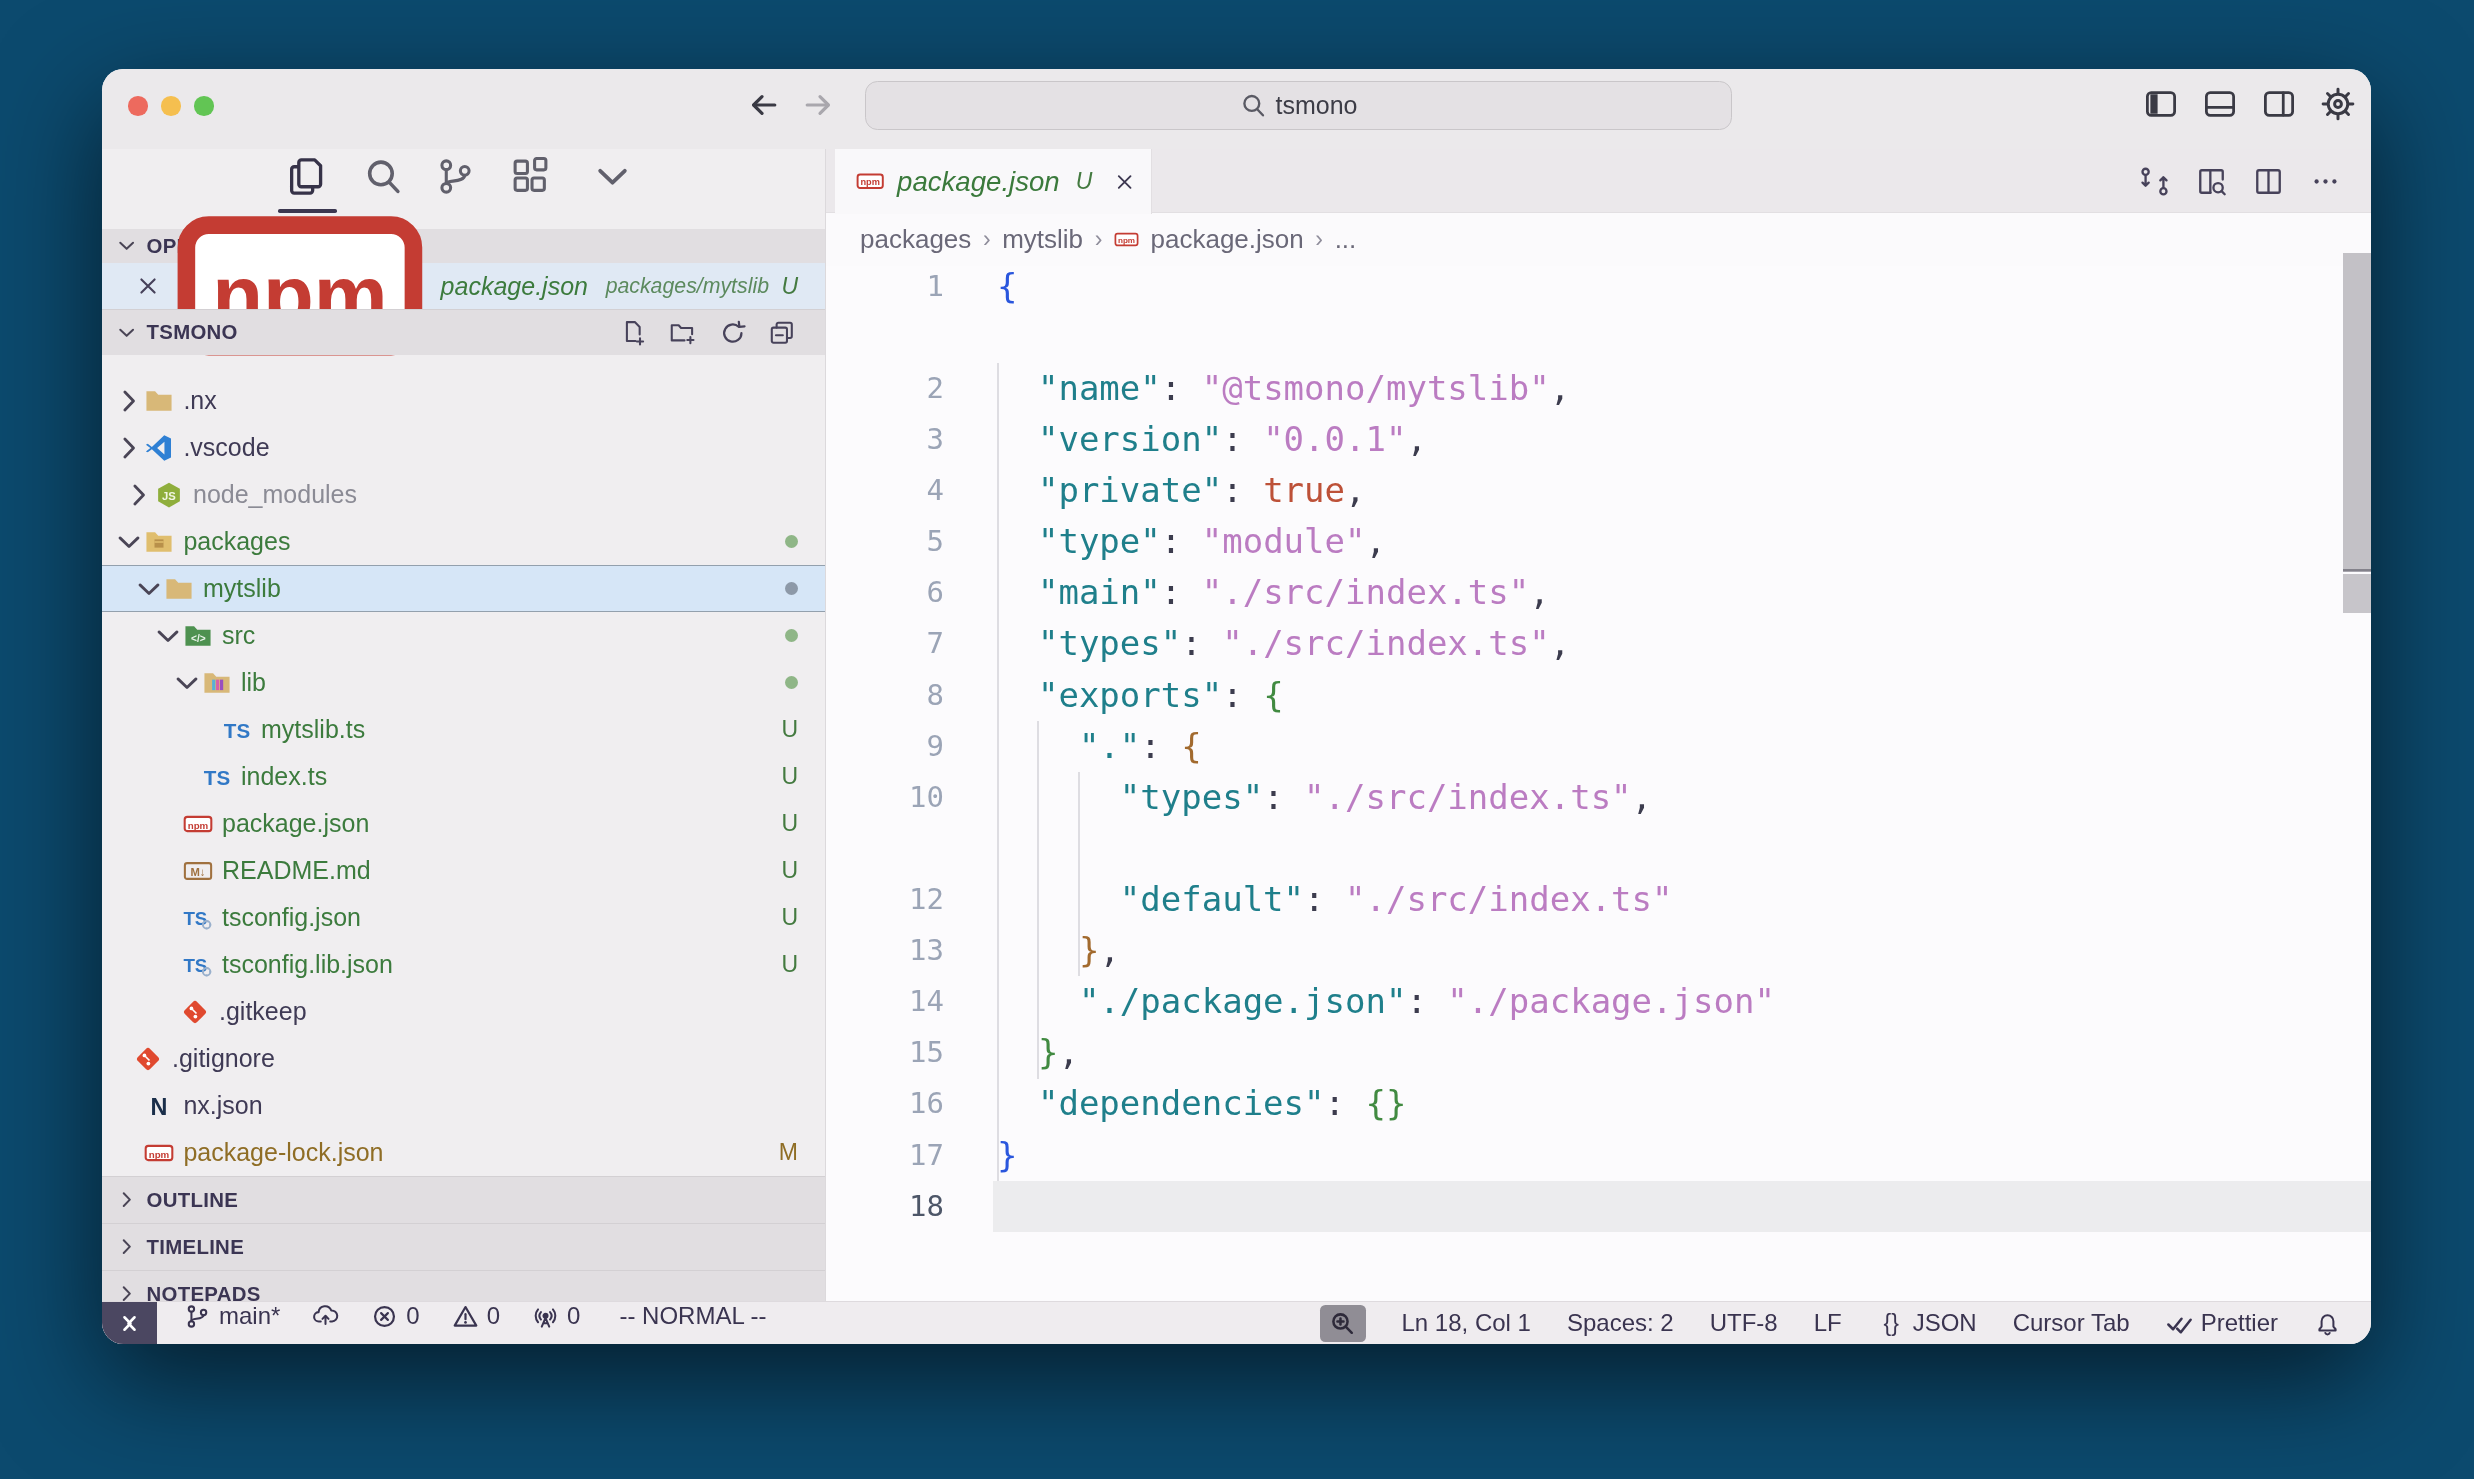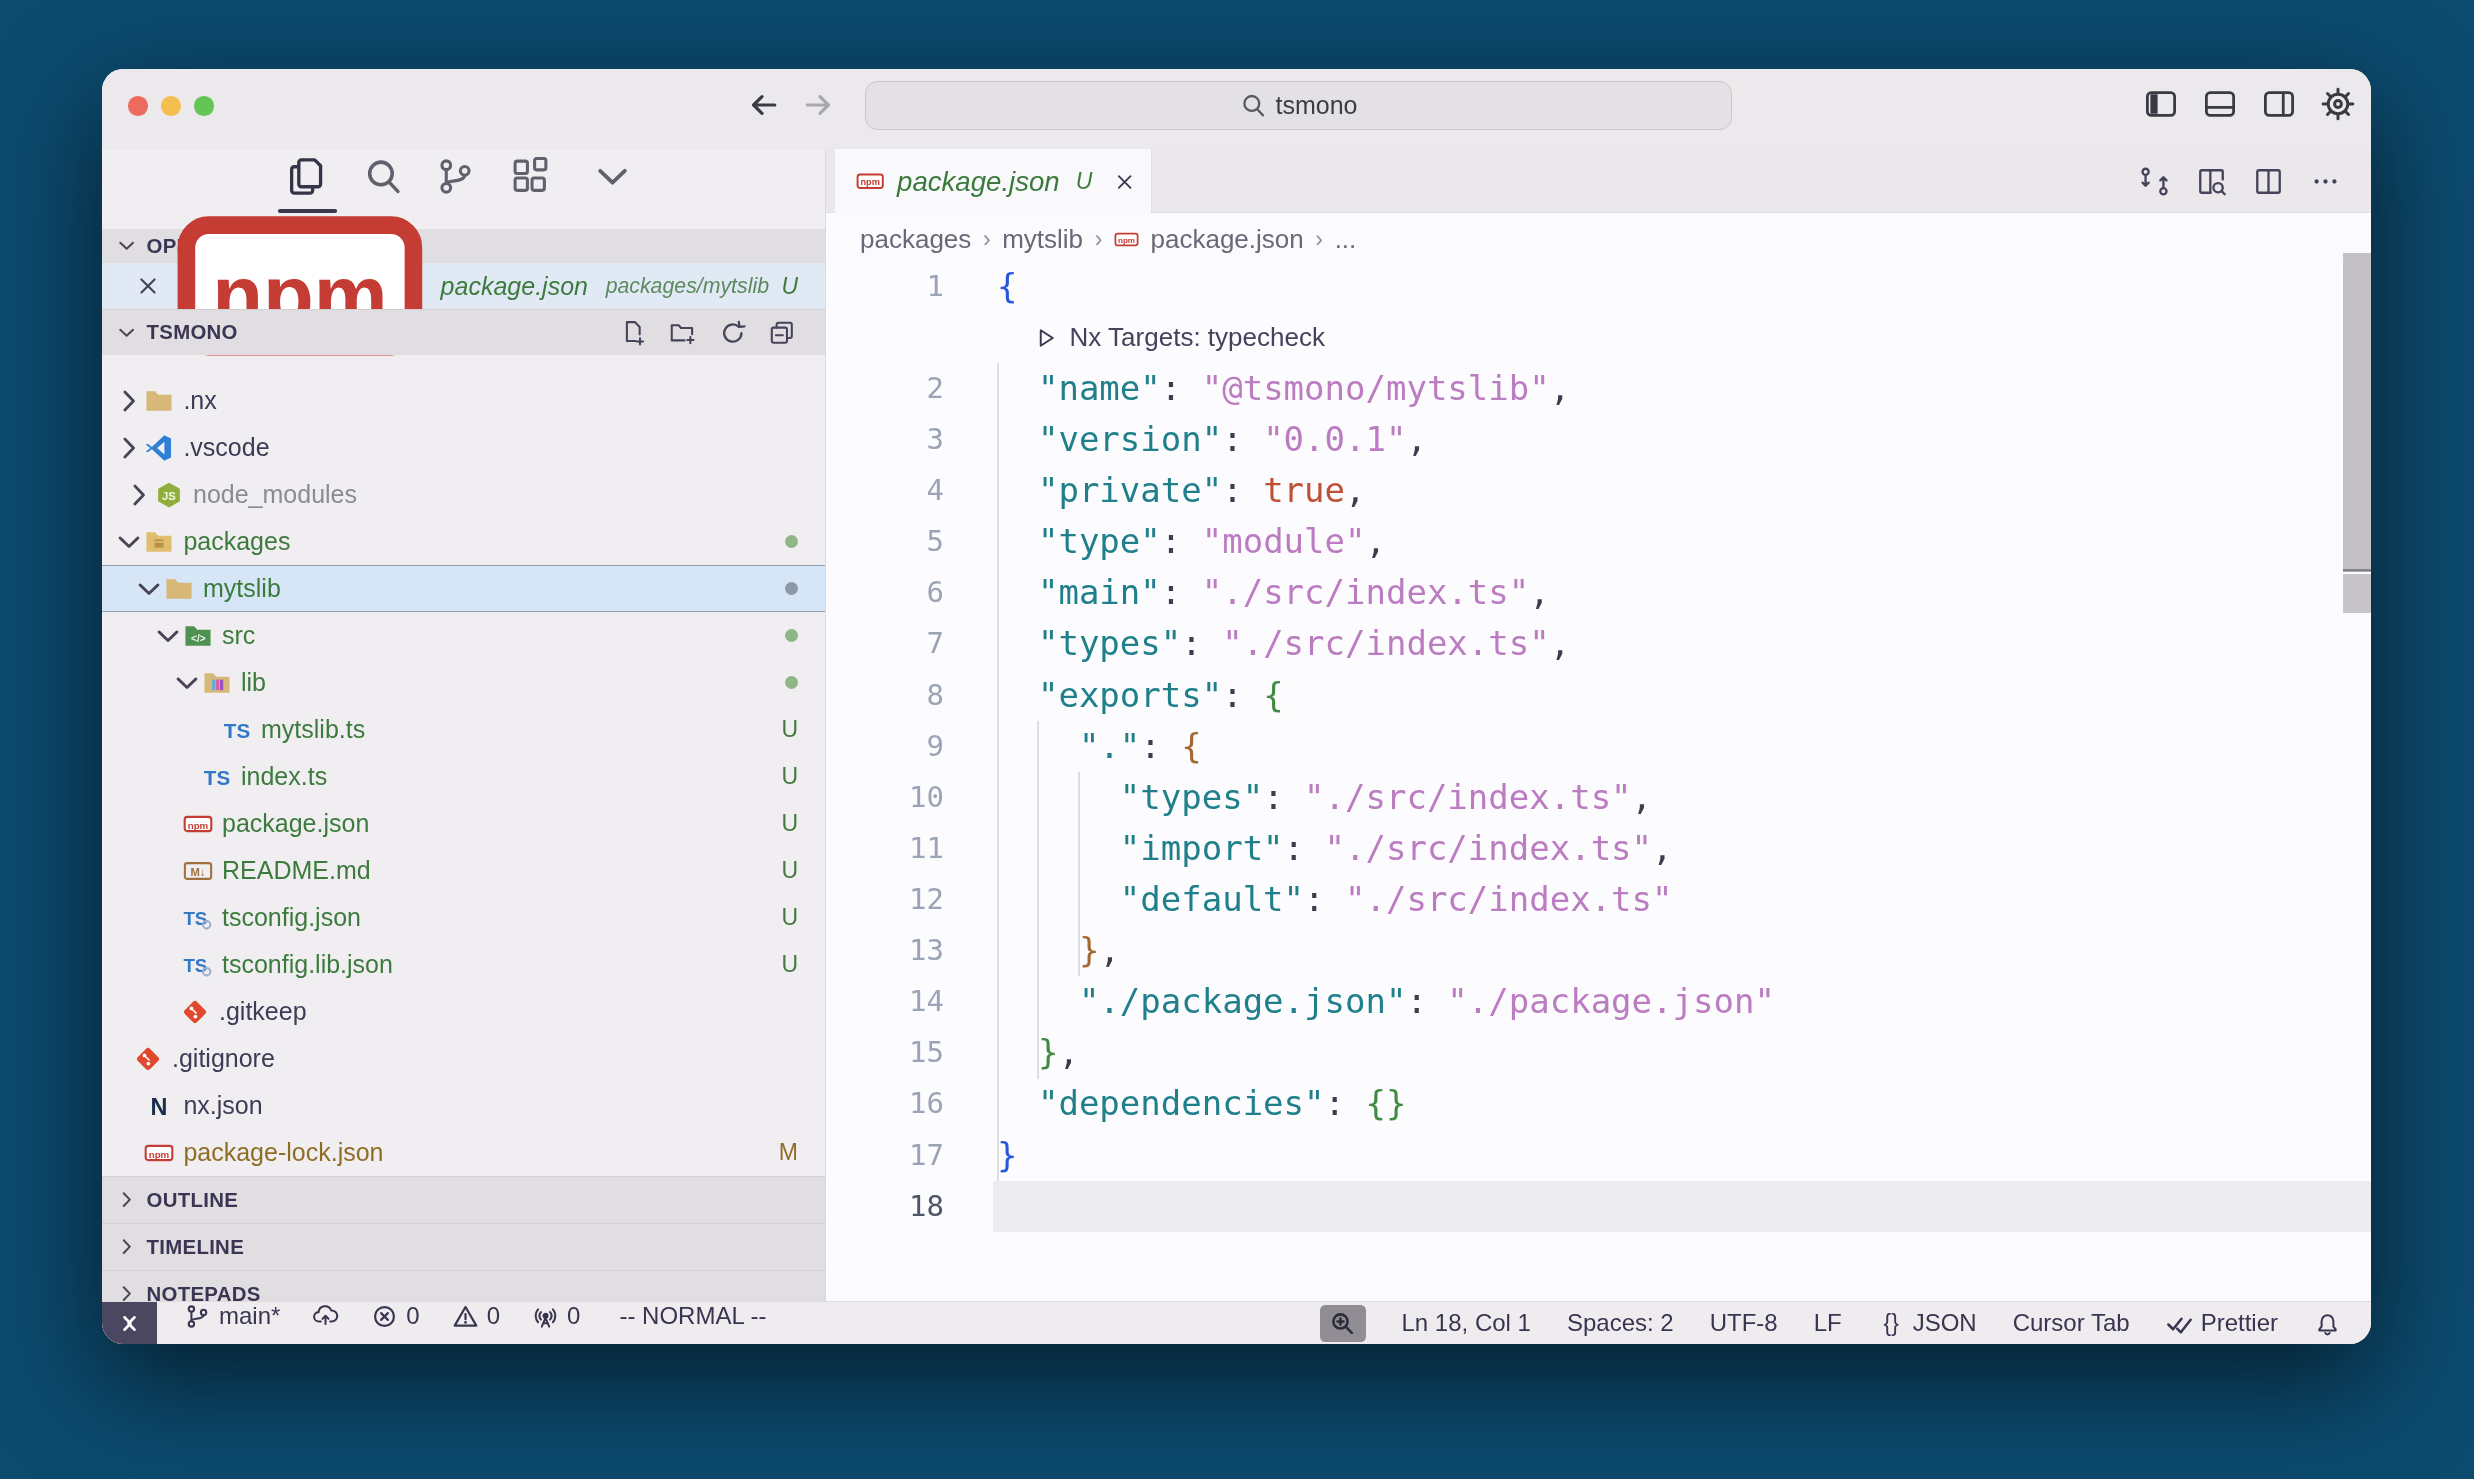--- a/index.html
+++ b/index.html
@@ -641,30 +641,20 @@
             <span class="crumb">package.json</span>
             <span class="crumb-sep">›</span>
             <span class="crumb">...</span>
           </div>
 
         <div class="code-area" id="codeArea">
             <div class="cline" style="top: -5.3px;">
               <span class="lnum">1</span>
               <span class="ltext"><span></span><span class="tk-b1">{</span></span>
             </div>
-            <div class="cline" style="top: 46px;">
-              <div class="lens">
-                <span class="ic">
-                  <svg viewBox="0 0 16 16">
-                    <path d="M4.5 2.8l8 5.2-8 5.2z" fill="none" stroke="currentColor" stroke-linecap="round" stroke-linejoin="round" stroke-width="1.3"></path>
-                  </svg>
-                </span>
-                <span>Nx Targets: typecheck</span>
-              </div>
-            </div>
             <div class="cline" style="top: 97px;">
               <span class="lnum">2</span>
               <span class="ltext"><span>  </span><span class="tk-k">"name"</span><span class="tk-p">: </span><span class="tk-s">"@tsmono/mytslib"</span><span class="tk-p">,</span></span>
             </div>
             <div class="cline" style="top: 148px;">
               <span class="lnum">3</span>
               <span class="ltext"><span>  </span><span class="tk-k">"version"</span><span class="tk-p">: </span><span class="tk-s">"0.0.1"</span><span class="tk-p">,</span></span>
             </div>
             <div class="cline" style="top: 199px;">
               <span class="lnum">4</span>
@@ -686,24 +676,20 @@
               <span class="lnum">8</span>
               <span class="ltext"><span>  </span><span class="tk-k">"exports"</span><span class="tk-p">: </span><span class="tk-b2">{</span></span>
             </div>
             <div class="cline" style="top: 455px;">
               <span class="lnum">9</span>
               <span class="ltext"><span>    </span><span class="tk-k">"."</span><span class="tk-p">: </span><span class="tk-b3">{</span></span>
             </div>
             <div class="cline" style="top: 506px;">
               <span class="lnum">10</span>
               <span class="ltext"><span>      </span><span class="tk-k">"types"</span><span class="tk-p">: </span><span class="tk-s">"./src/index.ts"</span><span class="tk-p">,</span></span>
-            </div>
-            <div class="cline" style="top: 557px;">
-              <span class="lnum">11</span>
-              <span class="ltext"><span>      </span><span class="tk-k">"import"</span><span class="tk-p">: </span><span class="tk-s">"./src/index.ts"</span><span class="tk-p">,</span></span>
             </div>
             <div class="cline" style="top: 608px;">
               <span class="lnum">12</span>
               <span class="ltext"><span>      </span><span class="tk-k">"default"</span><span class="tk-p">: </span><span class="tk-s">"./src/index.ts"</span></span>
             </div>
             <div class="cline" style="top: 659px;">
               <span class="lnum">13</span>
               <span class="ltext"><span>    </span><span class="tk-b3">}</span><span class="tk-p">,</span></span>
             </div>
             <div class="cline" style="top: 710px;">

